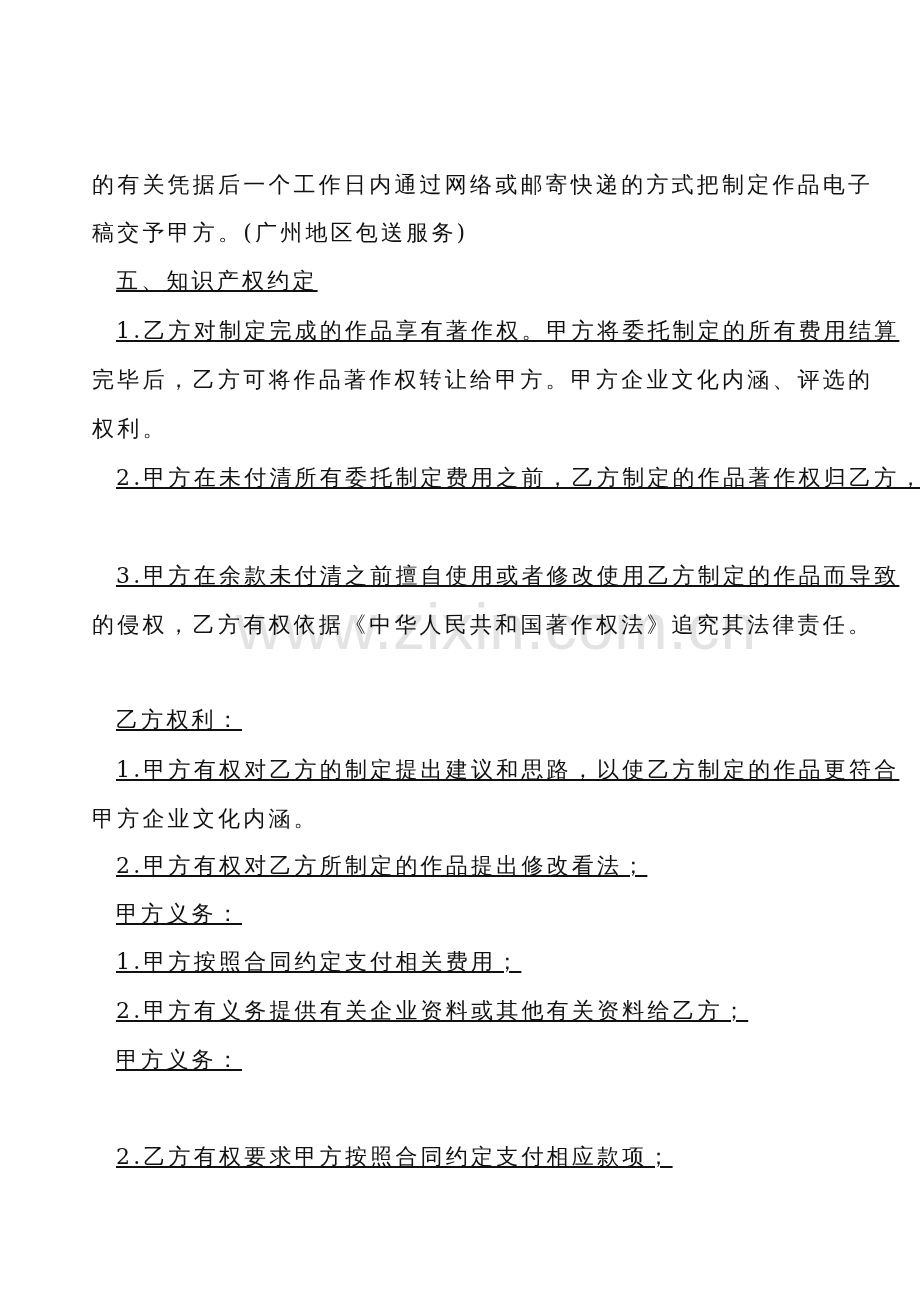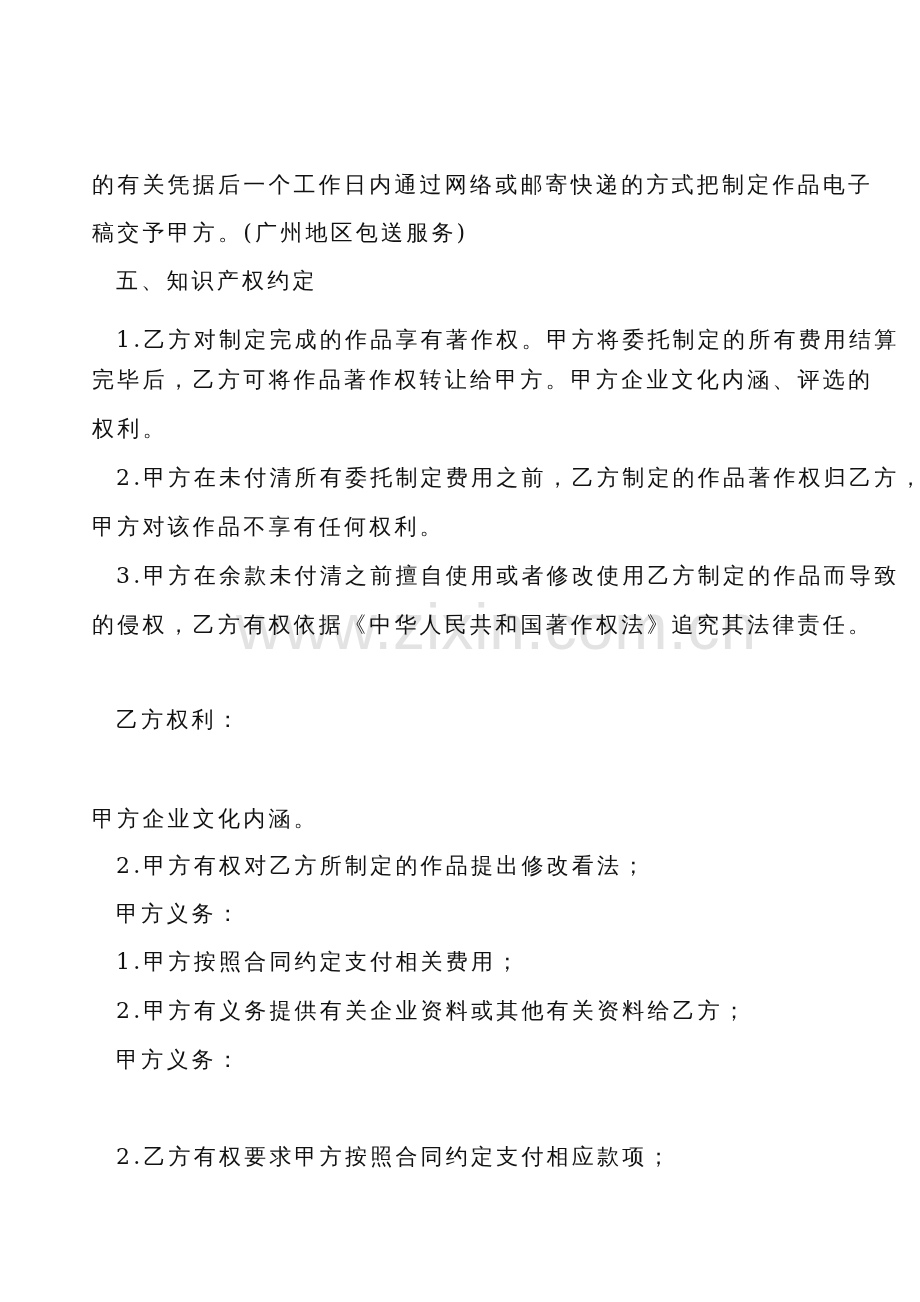--- a/index.html
+++ b/index.html
@@ -1,39 +1,39 @@
 <!DOCTYPE html>
 <html><head>
   <meta charset="utf-8">
   <style>
     html, body { margin: 0; padding: 0; background: #ffffff; }
     body { width: 920px; height: 1302px; position: relative; overflow: hidden; font-family: "DejaVu Serif", "Liberation Serif", serif; color: #111; }
     .page { position: absolute; left: 0; top: 0; width: 920px; height: 1302px; }
     .line { position: absolute; left: 92px; font-size: 22px; letter-spacing: 3.2px; white-space: nowrap; line-height: 26px; }
-    .ind { left: 116px; }
+    .ind { left: 116px; text-decoration: underline; }
     .watermark { position: absolute; left: 236px; top: 590px; font-family: "Liberation Sans", sans-serif; font-size: 64px; color: #e3e3e3; letter-spacing: 1px; z-index: 0; white-space: nowrap; }
     .line { z-index: 1; }
   </style>
 </head>
 <body>
 
 <div class="page">
   <div class="watermark">www.zixin.com.cn</div>
 
   <div class="line" style="top:220px">稿交予甲方。(广州地区包送服务)</div>
   <div class="line" style="top:172px">的有关凭据后一个工作日内通过网络或邮寄快递的方式把制定作品电子</div>
   <div class="line ind" style="top:268px">五、知识产权约定</div>
-  <div class="line ind" style="top:327px">1.乙方对制定完成的作品享有著作权。甲方将委托制定的所有费用结算</div>
+  <div class="line ind" style="top:318px">1.乙方对制定完成的作品享有著作权。甲方将委托制定的所有费用结算</div>
   <div class="line" style="top:367px">完毕后，乙方可将作品著作权转让给甲方。甲方企业文化内涵、评选的</div>
   <div class="line" style="top:416px">权利。</div>
   <div class="line ind" style="top:465px">2.甲方在未付清所有委托制定费用之前，乙方制定的作品著作权归乙方，</div>
-  <div class="line" style="top:514px">甲方对该作品不享有任何权利。</div>
   <div class="line ind" style="top:563px">3.甲方在余款未付清之前擅自使用或者修改使用乙方制定的作品而导致</div>
   <div class="line" style="top:612px">的侵权，乙方有权依据《中华人民共和国著作权法》追究其法律责任。</div>
   <div class="line ind" style="top:707px">乙方权利：</div>
+  <div class="line ind" style="top:757px">1.甲方有权对乙方的制定提出建议和思路，以使乙方制定的作品更符合</div>
   <div class="line" style="top:806px">甲方企业文化内涵。</div>
   <div class="line ind" style="top:853px">2.甲方有权对乙方所制定的作品提出修改看法；</div>
   <div class="line ind" style="top:901px">甲方义务：</div>
   <div class="line ind" style="top:949px">1.甲方按照合同约定支付相关费用；</div>
   <div class="line ind" style="top:998px">2.甲方有义务提供有关企业资料或其他有关资料给乙方；</div>
   <div class="line ind" style="top:1047px">甲方义务：</div>
   <div class="line ind" style="top:1144px">2.乙方有权要求甲方按照合同约定支付相应款项；</div>
 </div>
 
 </body></html>

